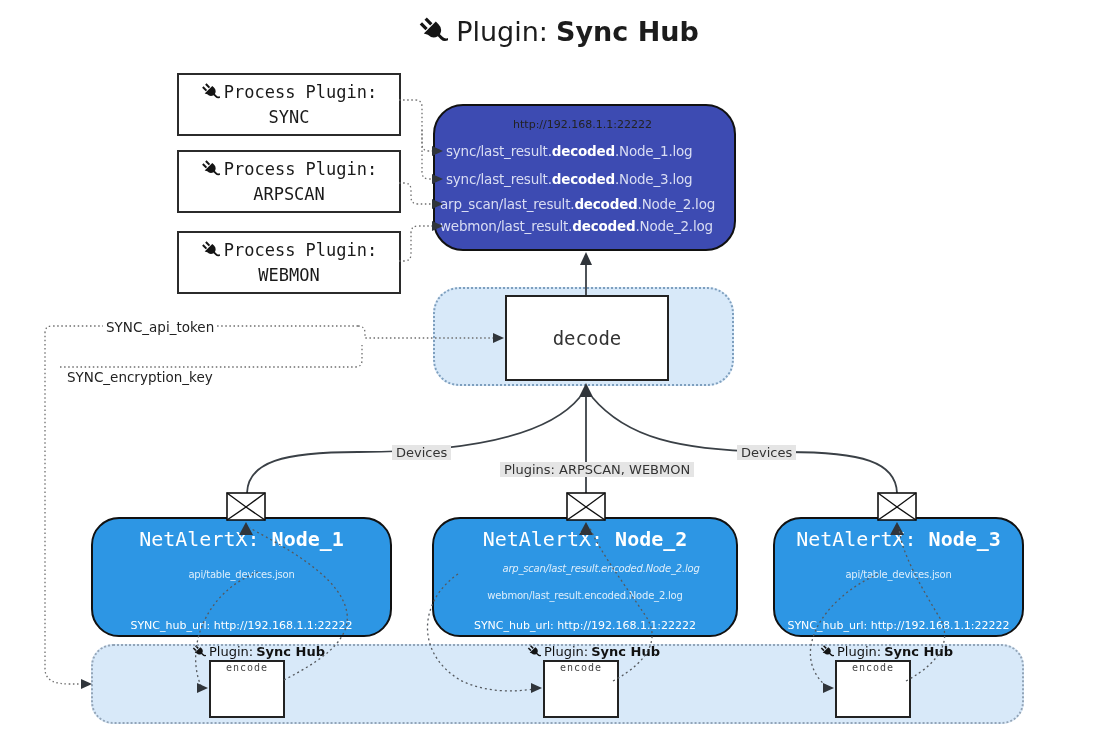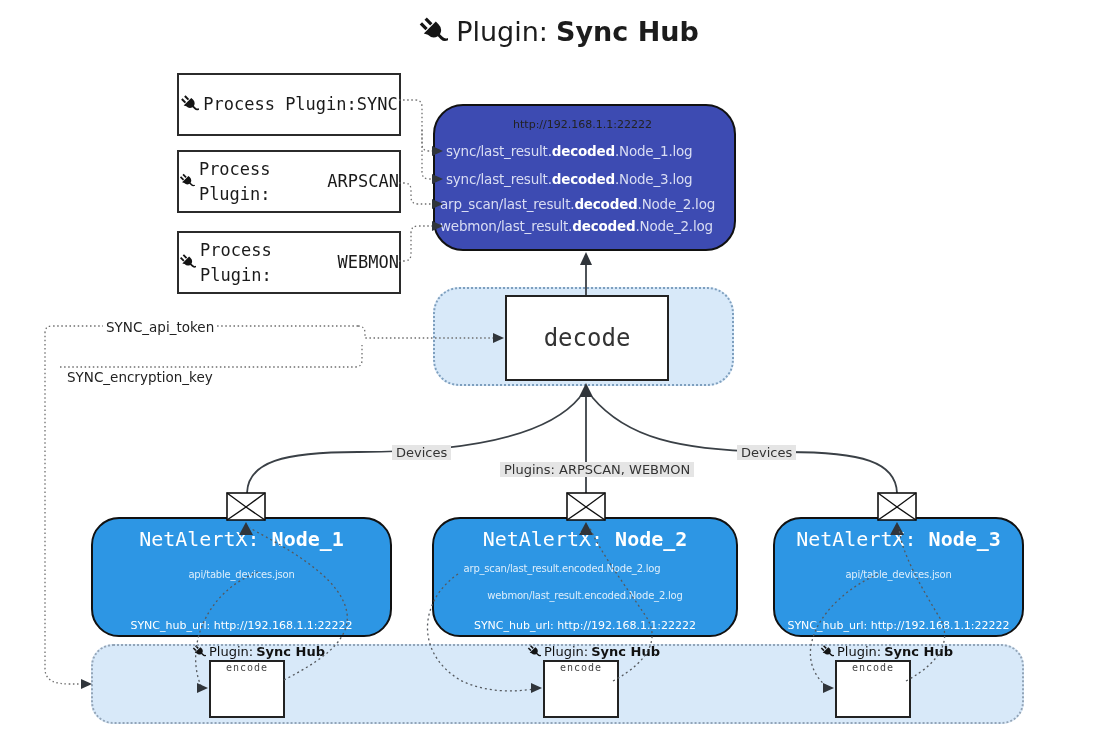--- a/index.html
+++ b/index.html
@@ -11,37 +11,37 @@
   .mono{font-family:"DejaVu Sans Mono", monospace;}
   .sans{font-family:"DejaVu Sans", sans-serif;margin-top:40px;}
 
   
   .title{left:0;top:16px;width:1117px;display:flex;align-items:center;justify-content:center;
          gap:8px;font-size:27px;color:#1c1c1c;z-index:2;}
   .title .bold{font-weight:bold;}
 
   
   .pbox{left:177px;width:220px;height:59px;border:2px solid #2b2b2b;background:#fff;
-        display:flex;flex-direction:row;align-items:center;justify-content:center;
+        display:flex;flex-direction:column;align-items:center;justify-content:center;
         font-size:17px;line-height:1.45;z-index:2;}
   .pbox .l1{display:flex;align-items:center;gap:4px;}
 
   
   .hub{left:433px;top:104px;width:299px;height:143px;background:#3d4bb2;border:2px solid #111;
        border-radius:30px;z-index:1;}
   .huburl{left:433px;top:78px;width:299px;text-align:center;font-size:11px;color:#222;z-index:2;}
   .hubtitle{top:114px;left:433px;width:299px;text-align:center;font-size:20px;color:#fff;z-index:2;}
   .hubrow{font-size:13.5px;letter-spacing:-0.2px;color:#d9ddf3;white-space:nowrap;z-index:2;}
   .hubrow b{color:#ffffff;}
 
   
   .decodewrap{left:433px;top:287px;width:301px;height:99px;background:#d8e9f9;
               border:2px dotted #7e9fbe;border-radius:26px;z-index:1;box-sizing:border-box;}
   .decodebox{left:505px;top:295px;width:160px;height:82px;background:#fff;border:2px solid #222;
-             display:flex;align-items:center;justify-content:center;font-size:24px;color:#333;z-index:2;}
+             display:flex;align-items:center;justify-content:center;font-size:19px;color:#333;z-index:2;}
 
   
   .keylabel{background:#fff;font-size:13.5px;color:#222;padding:0 3px;z-index:4;white-space:nowrap;}
 
   
   .edgelabel{background:#e5e5e5;font-size:13px;color:#333;padding:0 4px;z-index:4;white-space:nowrap;}
 
   
   .node{top:517px;height:120px;background:#2d96e4;border:2px solid #111;border-radius:28px;z-index:1;box-sizing:border-box;}
   .nodetitle{top:527px;text-align:center;font-size:20px;color:#fff;z-index:2;}
@@ -148,21 +148,21 @@
   <div class="abs nodetitle mono" style="left:91px;width:301px;">
     <span>NetAlertX:</span> <b>Node_1</b>
   </div>
   <div class="abs nodefile" style="left:91px;width:301px;top:569px;">api/table_devices.json</div>
   <div class="abs nodeurl" style="left:91px;width:301px;top:619px;">SYNC_hub_url: http://192.168.1.1:22222</div>
 
   <div class="abs node" style="left:432px;width:306px;"></div>
   <div class="abs nodetitle mono" style="left:432px;width:306px;">
     <span>NetAlertX:</span> <b>Node_2</b>
   </div>
-  <div class="abs nodefile" style="left:409px;width:306px;top:563px;">arp_scan/last_result.encoded.Node_2.log</div>
+  <div class="abs nodefile" style="left:448px;width:306px;top:563px;font-style:italic;">arp_scan/last_result.encoded.Node_2.log</div>
   <div class="abs nodefile" style="left:432px;width:306px;top:590px;">webmon/last_result.encoded.Node_2.log</div>
   <div class="abs nodeurl" style="left:432px;width:306px;top:619px;">SYNC_hub_url: http://192.168.1.1:22222</div>
 
   <div class="abs node" style="left:773px;width:251px;"></div>
   <div class="abs nodetitle mono" style="left:773px;width:251px;">
     <span>NetAlertX:</span> <b>Node_3</b>
   </div>
   <div class="abs nodefile" style="left:773px;width:251px;top:569px;">api/table_devices.json</div>
   <div class="abs nodeurl" style="left:773px;width:251px;top:619px;">SYNC_hub_url: http://192.168.1.1:22222</div>
 

